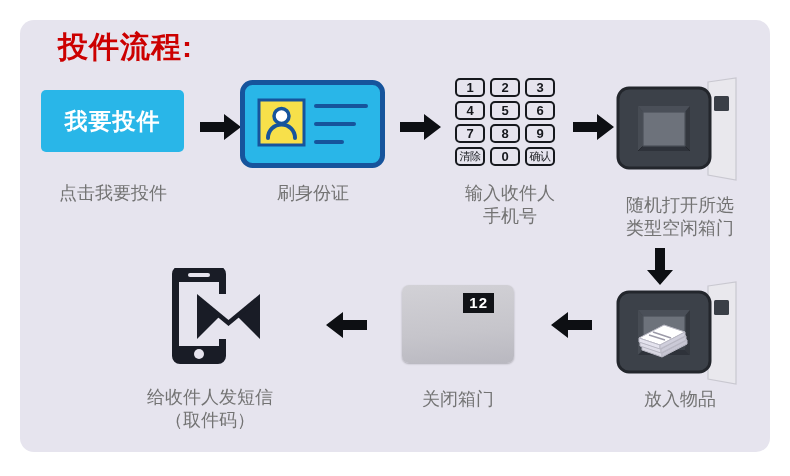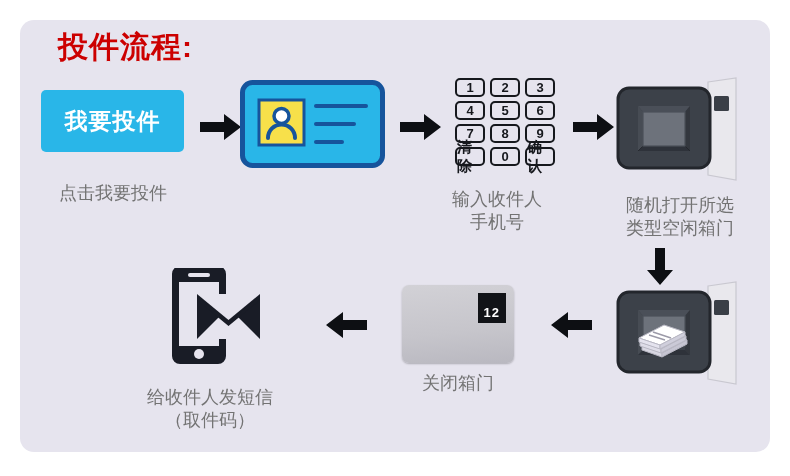--- a/index.html
+++ b/index.html
@@ -80,42 +80,42 @@
     width:30px;height:19px;
     border:2px solid #16181d;
     border-radius:5px;
     background:#e6e4ee;
     display:flex;align-items:center;justify-content:center;
     font-size:13px;
     color:#16181d;
     font-weight:600;
     box-sizing:border-box;
   }
-  .key.small{font-size:15px;font-weight:700;letter-spacing:-0.5px;}
+  .key.small{font-size:11px;font-weight:400;letter-spacing:-0.5px;}
 
   
   .locker{position:absolute;}
 
   
   .closed-door{
     position:absolute;
     left:402px;top:285px;
     width:112px;height:78px;
     background:linear-gradient(175deg,#d2d1d6 0%,#c6c5cb 60%,#b9b8c0 100%);
     border-radius:7px;
     box-shadow:0 1px 2px rgba(0,0,0,.25);
   }
   .door-num{
     position:absolute;
-    right:8px;top:8px;
+    right:20px;top:8px;
     background:#111317;
     color:#ffffff;
-    font-size:13px;
+    font-size:15px;
     font-weight:bold;
-    padding:13px 6px 2px 6px;
+    padding:1px 6px 2px 6px;
     letter-spacing:1px;
     line-height:1.15;
   }
 
   
   .phone{
     position:absolute;
     left:158px;top:268px;
     width:104px;height:102px;
   }
@@ -144,20 +144,21 @@
     <svg width="145" height="88" viewBox="0 0 145 88">
       <rect x="2.5" y="2.5" width="140" height="83" rx="10" ry="10" fill="#29b6e8" stroke="#16549c" stroke-width="5"></rect>
       <rect x="19" y="20" width="45" height="45" fill="#f7e04a" stroke="#16549c" stroke-width="3"></rect>
       <circle cx="41.5" cy="36" r="7.5" fill="#ffffff" stroke="#16549c" stroke-width="3.5"></circle>
       <path d="M28 58 a13.5 13.5 0 0 1 27 0" fill="none" stroke="#16549c" stroke-width="4" stroke-linecap="round"></path>
       <rect x="74" y="24" width="54" height="4" rx="2" fill="#16549c"></rect>
       <rect x="74" y="42" width="42" height="4" rx="2" fill="#16549c"></rect>
       <rect x="74" y="60" width="30" height="4" rx="2" fill="#16549c"></rect>
     </svg>
   </div>
+  <div class="caption" style="left:232px;top:182px;width:162px;">刷身份证</div>
 
   <div class="arrow" style="left:400px;top:112px;">
     <svg width="42" height="30" viewBox="0 0 42 30">
       <path d="M0 10 L24 10 L24 2 L41 15 L24 28 L24 20 L0 20 Z" fill="#0d0f13"></path>
     </svg>
   </div>
 
   <div class="keypad">
     <div class="kp-row">
       <div class="key">1</div>
@@ -173,21 +174,21 @@
       <div class="key">7</div>
       <div class="key">8</div>
       <div class="key">9</div>
     </div>
     <div class="kp-row">
       <div class="key small">清除</div>
       <div class="key">0</div>
       <div class="key small">确认</div>
     </div>
   </div>
-  <div class="caption" style="left:417px;top:182px;width:160px;margin-top:6px;">输入收件人
+  <div class="caption" style="left:430px;top:182px;width:160px;">输入收件人
 手机号</div>
 
   <div class="arrow" style="left:573px;top:112px;">
     <svg width="42" height="30" viewBox="0 0 42 30">
       <path d="M0 10 L24 10 L24 2 L41 15 L24 28 L24 20 L0 20 Z" fill="#0d0f13"></path>
     </svg>
   </div>
 
   <div class="locker" style="left:615px;top:76px;">
     <svg width="125" height="108" viewBox="0 0 125 108">
@@ -234,31 +235,32 @@
         <polygon points="25,62 25,66 46,73 46,69" fill="#dedde8" stroke="#b9b8c4" stroke-width="1"></polygon>
         <polygon points="46,69 46,73 71,60 71,56" fill="#cbcad7" stroke="#b9b8c4" stroke-width="1"></polygon>
         <polygon points="24,58 49,45 70,52 45,65" fill="#ffffff" stroke="#b9b8c4" stroke-width="1"></polygon>
         <polygon points="24,58 24,62 45,69 45,65" fill="#e4e3ee" stroke="#b9b8c4" stroke-width="1"></polygon>
         <polygon points="45,65 45,69 70,56 70,52" fill="#d0cfdc" stroke="#b9b8c4" stroke-width="1"></polygon>
         <path d="M38 52 L56 58" stroke="#9b9aa8" stroke-width="1.4"></path>
         <path d="M34 55 L50 60" stroke="#9b9aa8" stroke-width="1.4"></path>
       </g>
     </svg>
   </div>
+  <div class="caption" style="left:600px;top:388px;width:160px;">放入物品</div>
 
   <div class="arrow" style="left:551px;top:310px;">
     <svg width="42" height="30" viewBox="0 0 42 30">
       <path d="M41 10 L17 10 L17 2 L0 15 L17 28 L17 20 L41 20 Z" fill="#0d0f13"></path>
     </svg>
   </div>
 
   <div class="closed-door">
     <div class="door-num">12</div>
   </div>
-  <div class="caption" style="left:378px;top:372px;width:160px;">关闭箱门</div>
+  <div class="caption" style="left:378px;top:388px;width:160px;">关闭箱门</div>
 
   <div class="arrow" style="left:326px;top:310px;">
     <svg width="42" height="30" viewBox="0 0 42 30">
       <path d="M41 10 L17 10 L17 2 L0 15 L17 28 L17 20 L41 20 Z" fill="#0d0f13"></path>
     </svg>
   </div>
 
   <div class="phone">
     <svg width="104" height="102" viewBox="0 0 104 102">
 

